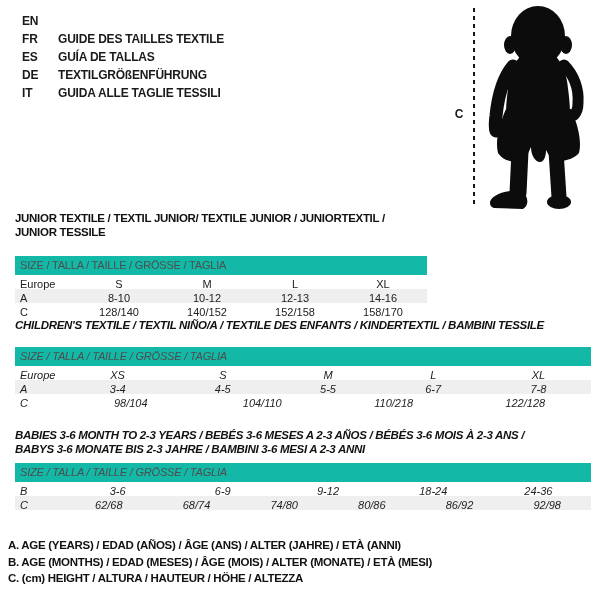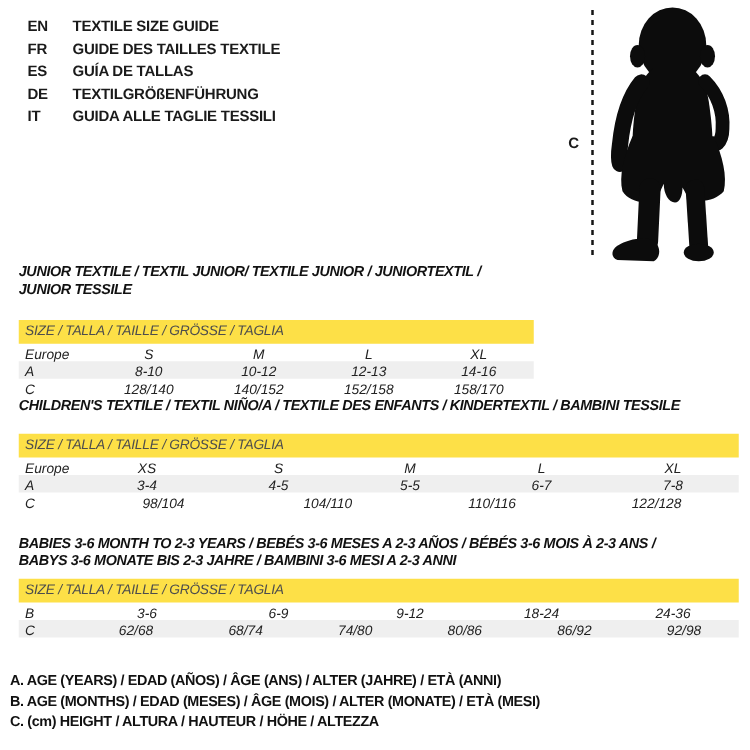--- a/index.html
+++ b/index.html
@@ -14,25 +14,25 @@
 
   
   .measure-line { position:absolute; left:473px; top:8px; width:2px; height:198px;
     background:repeating-linear-gradient(to bottom,#141414 0 4px,transparent 4px 8px); }
   .measure-label { position:absolute; left:451px; top:107px; width:16px; text-align:center;
     font-weight:bold; font-size:12px; }
   .silhouette { position:absolute; left:486px; top:3px; }
 
   
   .sec { position:absolute; left:15px; }
-  .sec1 { top:211px; width:412px;font-style:italic; }
+  .sec1 { top:211px; width:412px; }
   .sec2 { top:318px; width:576px;font-style:italic; }
   .sec3 { top:428px; width:576px;font-style:italic; }
   .ttl { font-weight:bold; font-size:11.5px; line-height:14px; letter-spacing:-0.3px; color:#111; }
-  .thead { height:19px; line-height:19px; background:#fde047; color:#4d4d4d;
+  .thead { height:19px; line-height:19px; background:#14b8a6; color:#4d4d4d;
     font-size:11px; padding-left:5px; letter-spacing:-0.2px; }
   .sec1 .thead { margin-top:17px; }
   .sec2 .thead { margin-top:15px; }
   .sec3 .thead { margin-top:7px; }
   .row { display:flex; height:14px; line-height:18px; font-size:11px; color:#222; }
   .row.shaded { background:#efefef; }
   .lbl { padding-left:5px; }
   .sec1 .lbl { width:60px; }
   .sec2 .lbl, .sec3 .lbl { width:50px; }
   .cell { flex:1; text-align:center; }
@@ -42,21 +42,20 @@
   .fnote { font-weight:bold; font-size:11.5px; line-height:16.5px; letter-spacing:-0.3px; color:#111; }
 </style>
 </head>
 <body>
 
 <div class="page">
 
   <div class="lang-block">
     <div class="lang-row">
       <span class="lang-code">EN</span>
-      <span class="lang-label">TEXTILE SIZE GUIDE</span>
     </div>
     <div class="lang-row">
       <span class="lang-code">FR</span>
       <span class="lang-label">GUIDE DES TAILLES TEXTILE</span>
     </div>
     <div class="lang-row">
       <span class="lang-code">ES</span>
       <span class="lang-label">GUÍA DE TALLAS</span>
     </div>
     <div class="lang-row">
@@ -129,21 +128,21 @@
       <span class="cell">3-4</span>
       <span class="cell">4-5</span>
       <span class="cell">5-5</span>
       <span class="cell">6-7</span>
       <span class="cell">7-8</span>
     </div>
     <div class="row">
       <span class="lbl">C</span>
       <span class="cell">98/104</span>
       <span class="cell">104/110</span>
-      <span class="cell">110/116</span>
+      <span class="cell">110/218</span>
       <span class="cell">122/128</span>
     </div>
   </div>
 
   <div class="sec sec3">
     <div class="ttl">BABIES 3-6 MONTH TO 2-3 YEARS / BEBÉS 3-6 MESES A 2-3 AÑOS / BÉBÉS 3-6 MOIS À 2-3 ANS /</div>
     <div class="ttl">BABYS 3-6 MONATE BIS 2-3 JAHRE / BAMBINI 3-6 MESI A 2-3 ANNI</div>
     <div class="thead">SIZE / TALLA / TAILLE / GRÖSSE / TAGLIA</div>
     <div class="row">
       <span class="lbl">B</span>

